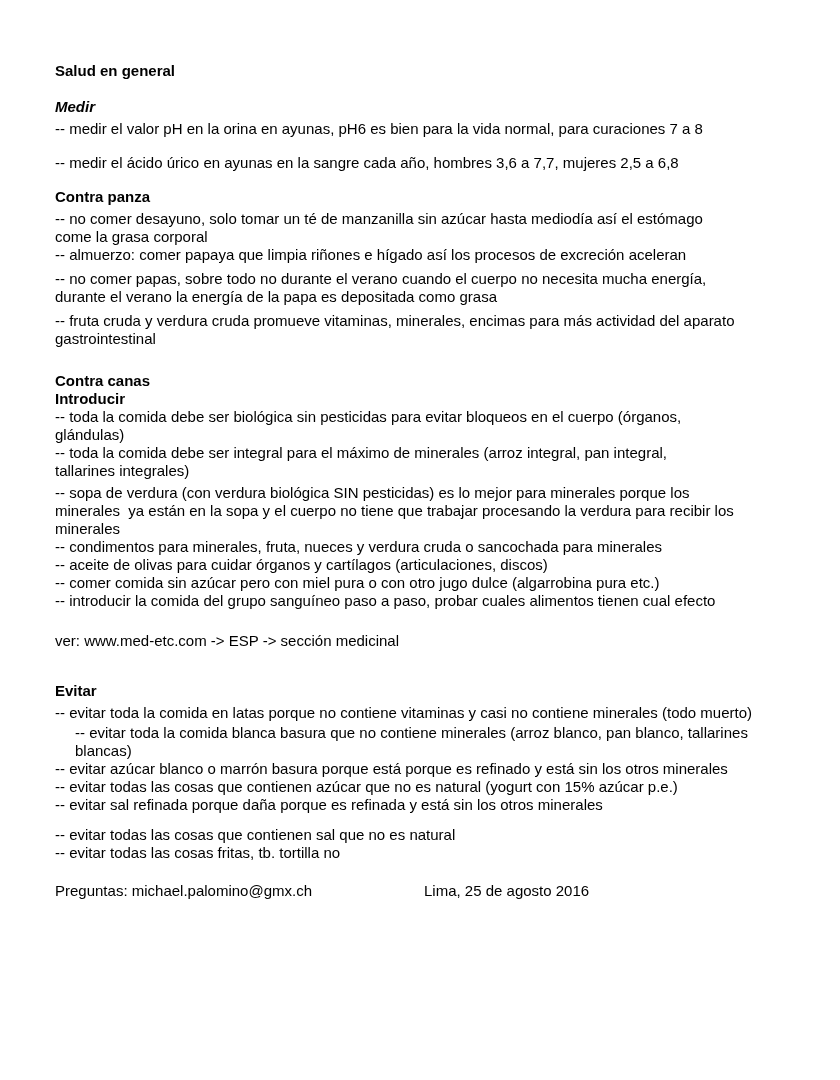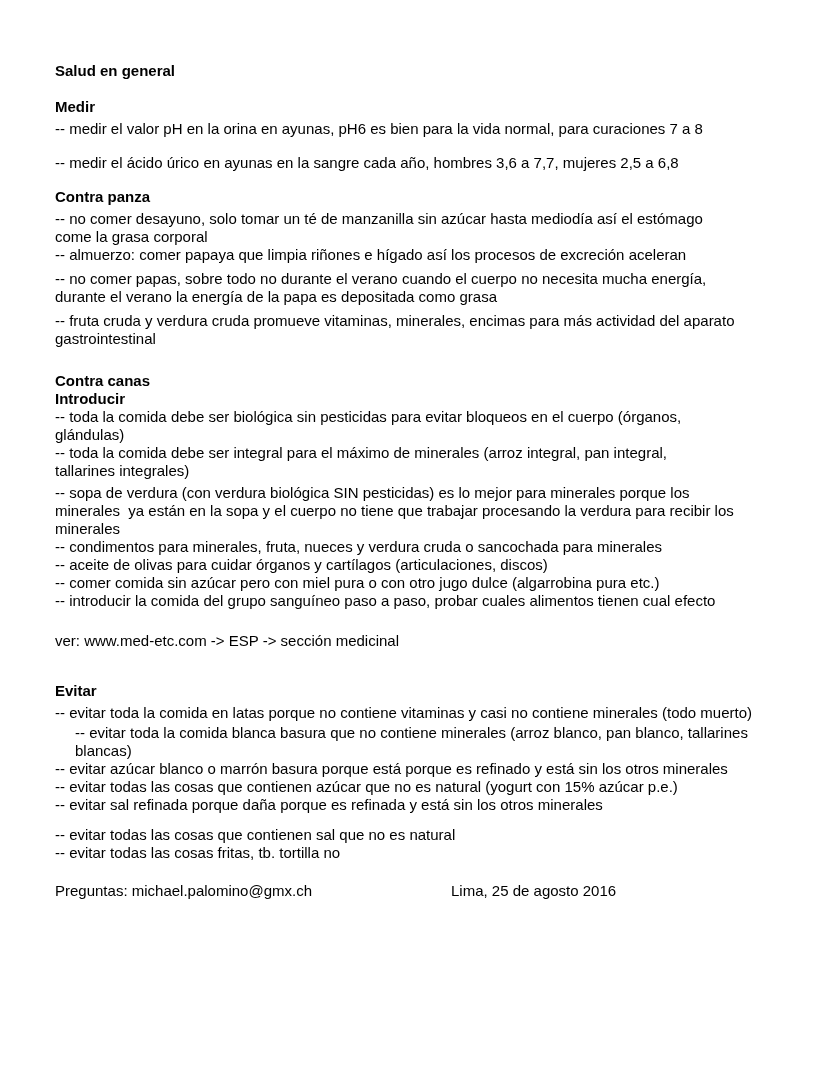--- a/index.html
+++ b/index.html
@@ -31,32 +31,32 @@
     white-space: pre-wrap;
     margin: 0;
   }
   .h { font-weight: bold; }
   .mt0  { margin-top: 0; }
   .mt2  { margin-top: 2px; margin-left: 20px; }
   .mt4  { margin-top: 4px; }
   .mt6  { margin-top: 6px; }
   .mt12 { margin-top: 12px; }
   .mt16 { margin-top: 16px; }
-  .mt18 { margin-top: 18px; }
+  .mt18 { margin-top: 18px; font-style: italic; }
   .mt22 { margin-top: 22px; }
   .mt24 { margin-top: 24px; }
   .mt32 { margin-top: 32px; }
   .footer {
     position: relative;
     margin-top: 20px;
     height: 18px;
   }
   .footer-right {
     position: absolute;
-    left: 396px;
+    left: 369px;
     top: 0;
     white-space: pre;
     text-align: right;
   }
 </style>
 </head>
 <body>
 
 <div class="page">
   <div class="content">

